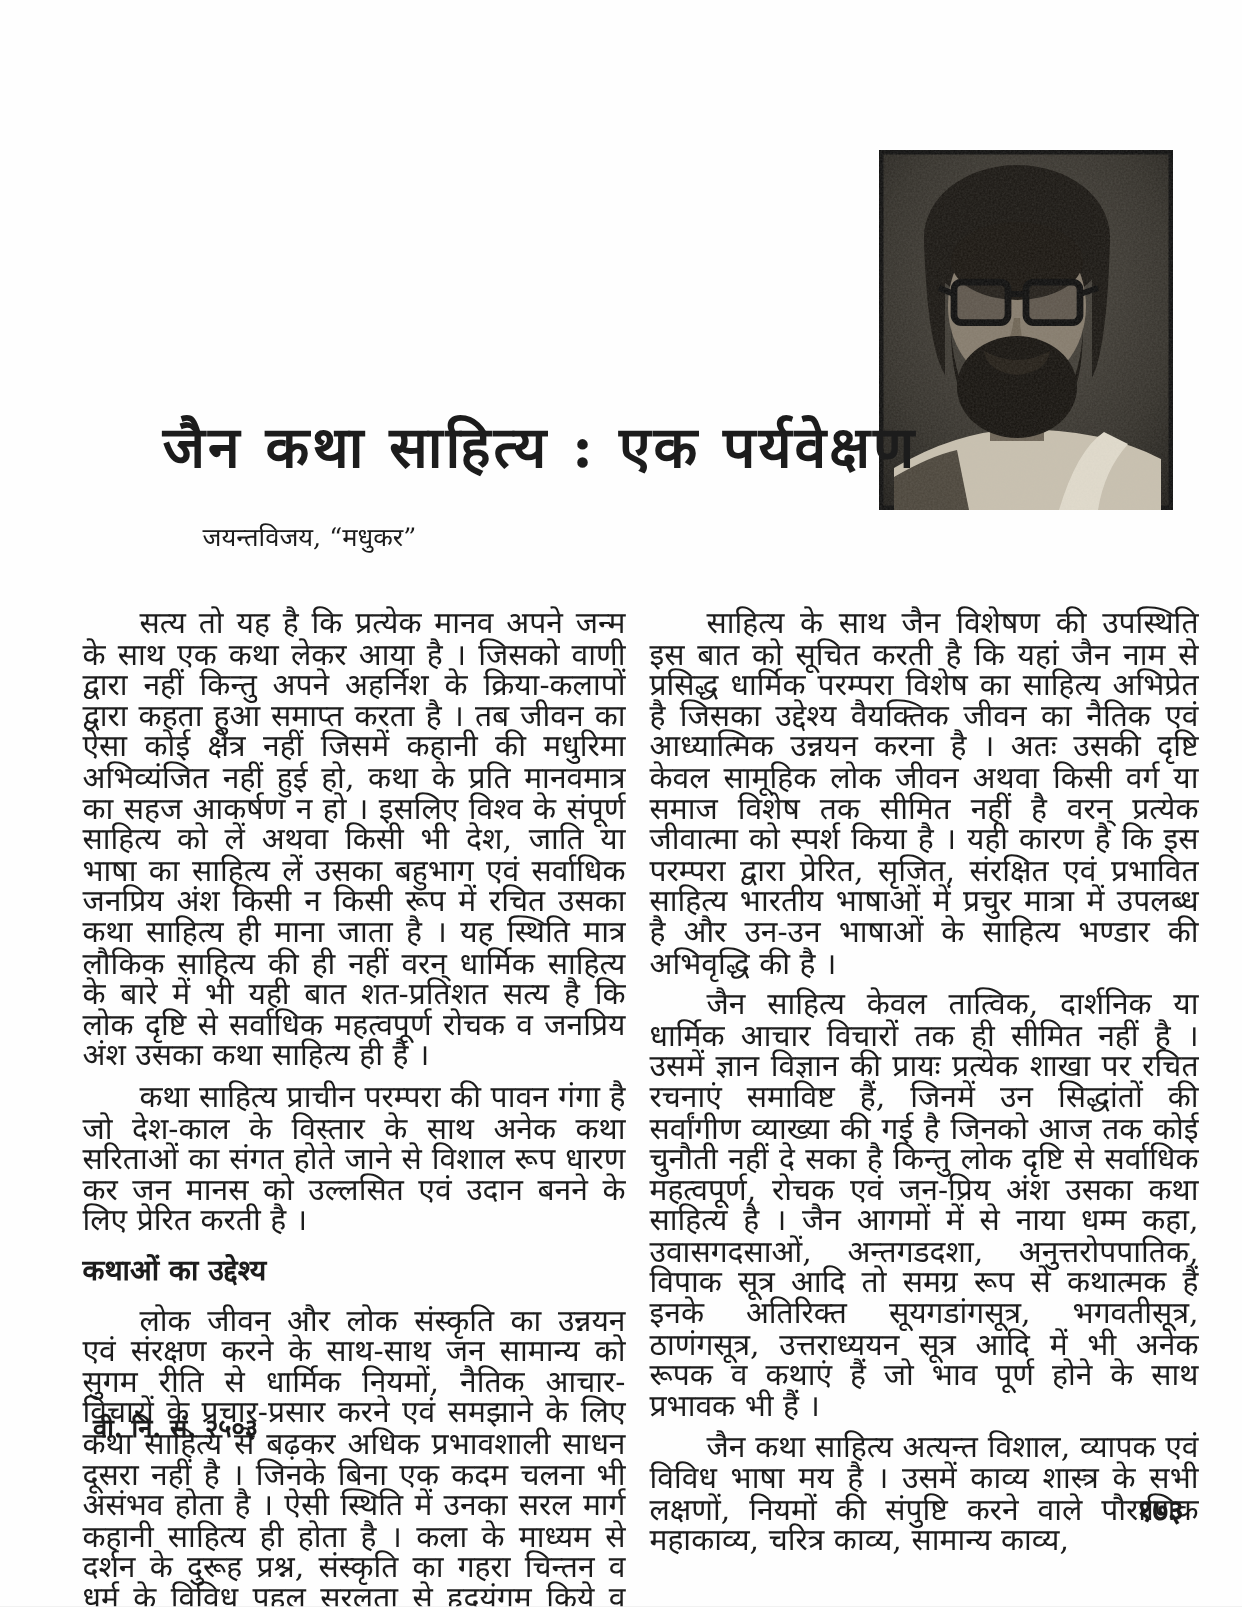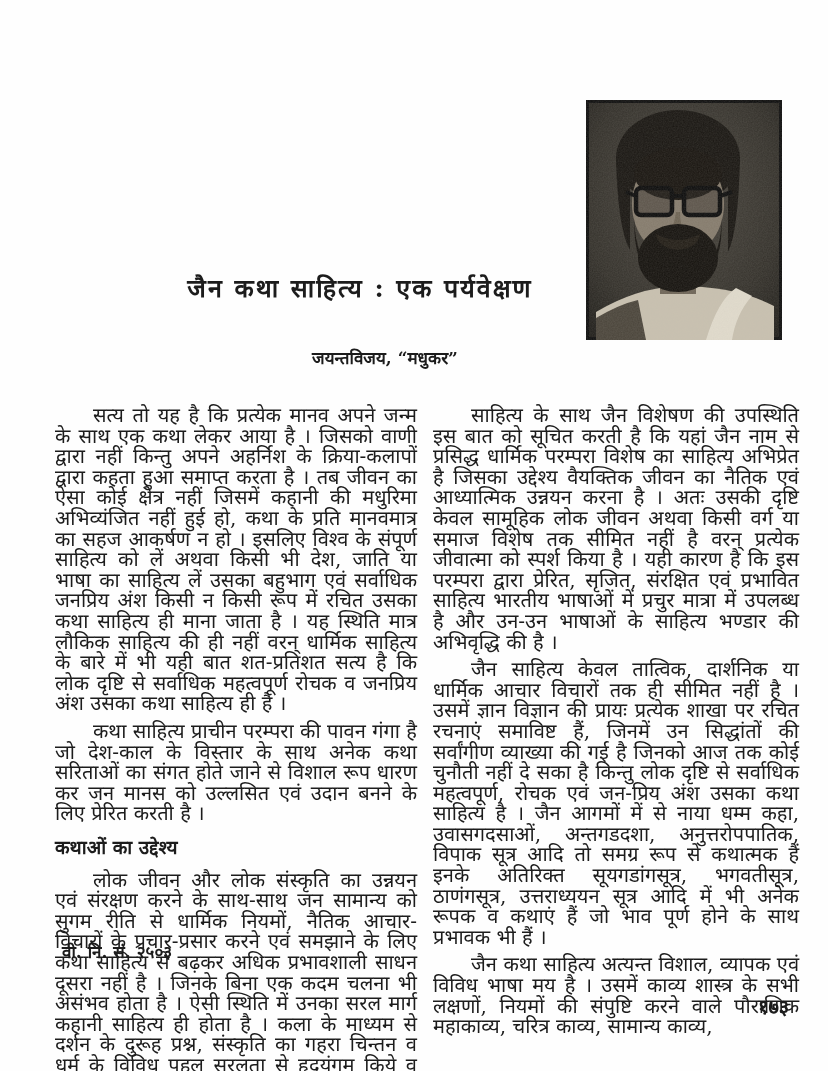--- a/index.html
+++ b/index.html
@@ -14,27 +14,26 @@
   }
   .photo-frame {
     position:absolute; left:586px; top:100px;
     width:196px; height:240px;
     background:#111;
   }
   .photo-frame svg { display:block; width:100%; height:100%; }
   .article-title {
     position:absolute; left:105px; top:270px; width:510px;
     text-align:center;
-    font-size:25px; font-weight:600; letter-spacing:2px;
+    font-size:38px; font-weight:600; letter-spacing:2px;
     white-space:nowrap;
   }
   .article-author {
     position:absolute; left:135px; top:346px; width:500px;
-    text-align:center;
-    font-size:17px; font-weight:700;
+    font-size:17px; font-weight:400;
   }
   .columns {
     position:absolute; left:55px; top:405px; width:744px;
     display:flex; gap:16px;
   }
   .col { flex:0 0 auto; }
   .col.left  { width:362px; }
   .col.right { width:366px; }
   .section-heading {
     font-size:19px; font-weight:700;

